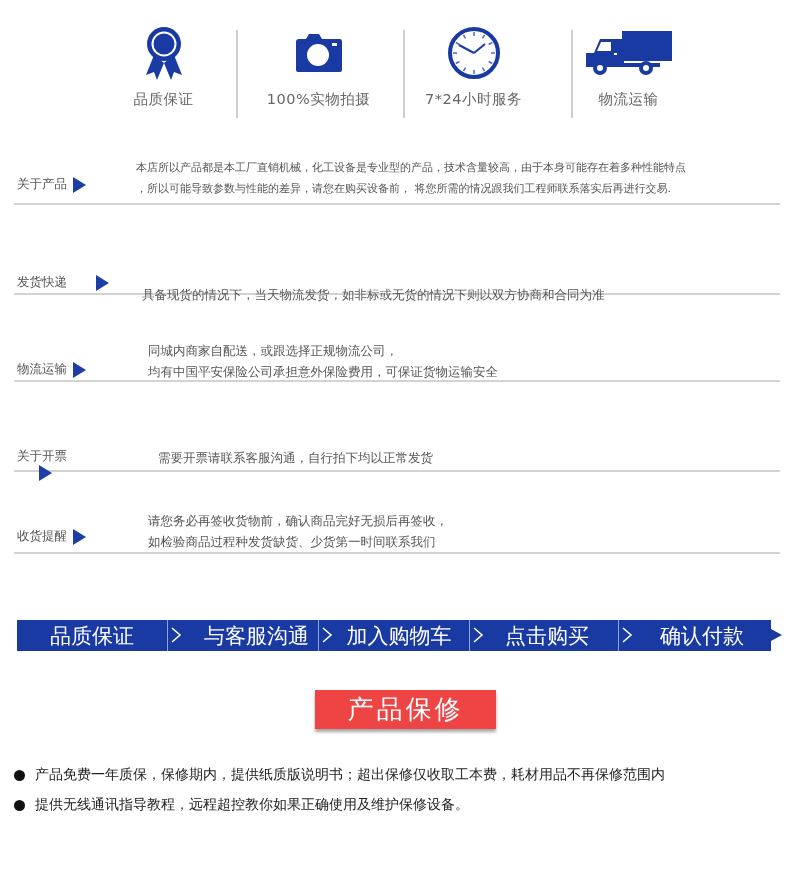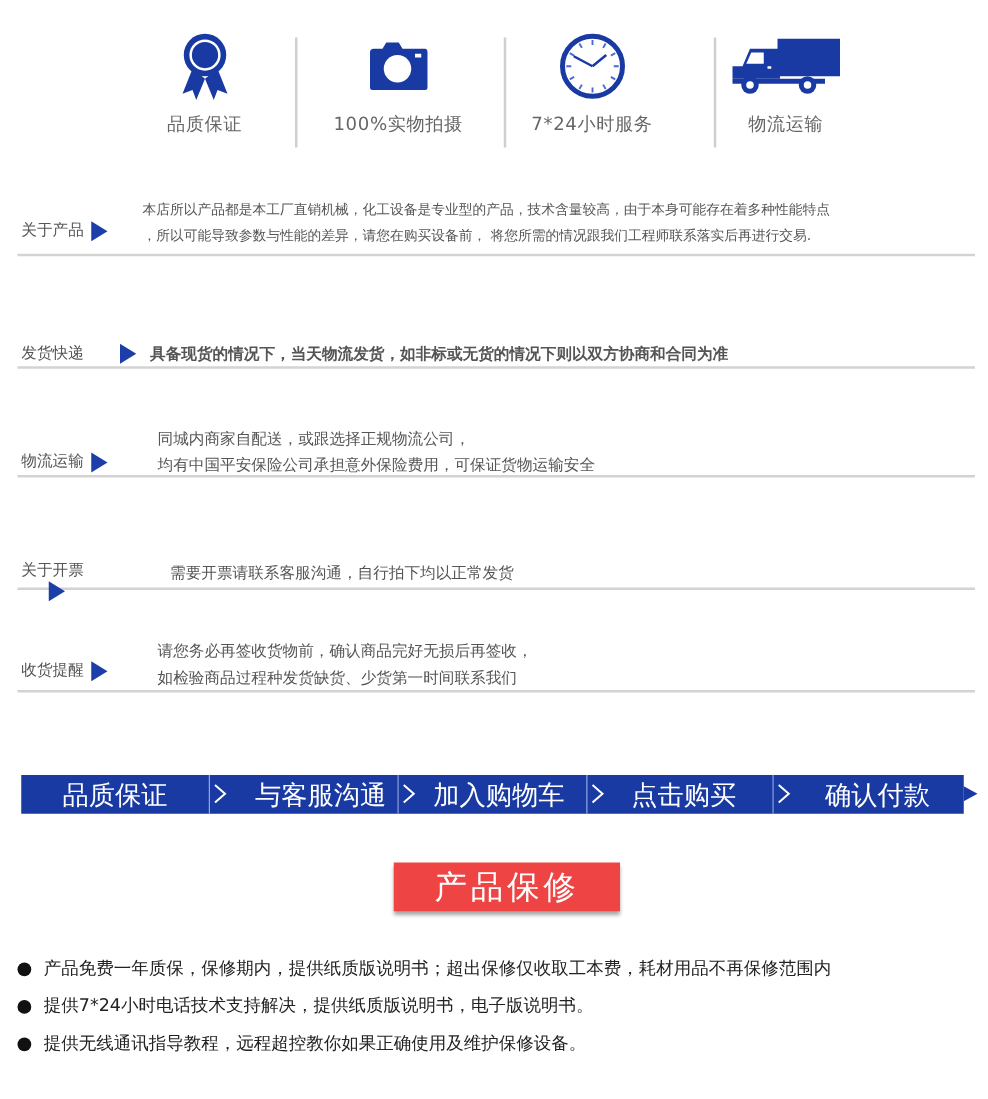--- a/index.html
+++ b/index.html
@@ -10,21 +10,21 @@
   .features { position: absolute; top: 22px; left: 86px; width: 620px; height: 100px; display: flex; }
   .feature { width: 155px; height: 100px; position: relative; display: flex; flex-direction: column; align-items: center; }
   .feature .icon { height: 62px; display: flex; align-items: center; justify-content: center; }
   .feature .flabel { font-size: 14.5px; color: #666; margin-top: 6px; letter-spacing: 0.5px; white-space: nowrap; }
   .vsep { position: absolute; top: 30px; width: 2px; height: 88px; background: #cfcfcf; }
 
   
   .info-row { position: absolute; left: 14px; width: 766px; border-bottom: 2px solid #d3d3d3; }
   .info-label { position: absolute; left: 3px; font-size: 12.5px; color: #555; display: flex; align-items: center; white-space: nowrap; }
   .tri { width: 0; height: 0; border-top: 8px solid transparent; border-bottom: 8px solid transparent; border-left: 13px solid #1c3ea8; margin-left: 6px; display: inline-block; }
-  .info-text { position: absolute; font-size: 12.5px; color: #555; line-height: 21px; white-space: nowrap; }
+  .info-text { position: absolute; font-size: 12.5px; color: #555; line-height: 21px; white-space: nowrap; margin-left: 22px; }
   .info-text.small { font-size: 11px; line-height: 21px; }
 
   
   .steps { position: absolute; top: 620px; left: 17px; width: 766px; height: 31px; }
   .step { position: absolute; top: 0; height: 31px; background: #1a3aa3; color: #fff; font-size: 21px; display: flex; align-items: center; justify-content: center; white-space: nowrap; border-right: 1px solid #8fa5e0; }
   .chev-svg { position: absolute; left: 2px; top: 6px; }
   .end-tri { position: absolute; right: -11px; top: 9px; width: 0; height: 0; border-top: 6px solid transparent; border-bottom: 6px solid transparent; border-left: 11px solid #1a3aa3; }
 
   
   .section-title { position: absolute; top: 690px; left: 315px; width: 181px; height: 39px; background: #ef4444; color: #fff; font-size: 26px; display: flex; align-items: center; justify-content: center; letter-spacing: 3px; box-shadow: 0 3px 3px rgba(0,0,0,0.35); }
@@ -113,21 +113,21 @@
     <div>本店所以产品都是本工厂直销机械，化工设备是专业型的产品，技术含量较高，由于本身可能存在着多种性能特点</div>
     <div>，所以可能导致参数与性能的差异，请您在购买设备前， 将您所需的情况跟我们工程师联系落实后再进行交易.</div>
   </div>
 </div>
 
 <div class="info-row" style="top:268px; height:27px;">
   <div class="info-label" style="top:6px;gap:23px;">
     <span>发货快递</span>
     <span class="tri"></span>
   </div>
-  <div class="info-text" style="left:106px; top:4px;font-weight:bold;">
+  <div class="info-text" style="left:106px; top:16px;">
     <div>具备现货的情况下，当天物流发货，如非标或无货的情况下则以双方协商和合同为准</div>
   </div>
 </div>
 
 <div class="info-row" style="top:338px; height:44px;">
   <div class="info-label" style="top:23px;">
     <span>物流运输</span>
     <span class="tri"></span>
   </div>
   <div class="info-text" style="left:112px; top:2px;">
@@ -192,19 +192,15 @@
   <span>产品保修</span>
 </div>
 
 <div class="warranty">
   <div class="witem">
     <span class="bullet"></span>
     <span>产品免费一年质保，保修期内，提供纸质版说明书；超出保修仅收取工本费，耗材用品不再保修范围内</span>
   </div>
   <div class="witem">
     <span class="bullet"></span>
-    <span>提供7*24小时电话技术支持解决，提供纸质版说明书，电子版说明书。</span>
-  </div>
-  <div class="witem">
-    <span class="bullet"></span>
     <span>提供无线通讯指导教程，远程超控教你如果正确使用及维护保修设备。</span>
   </div>
 </div>
 
 </body></html>

